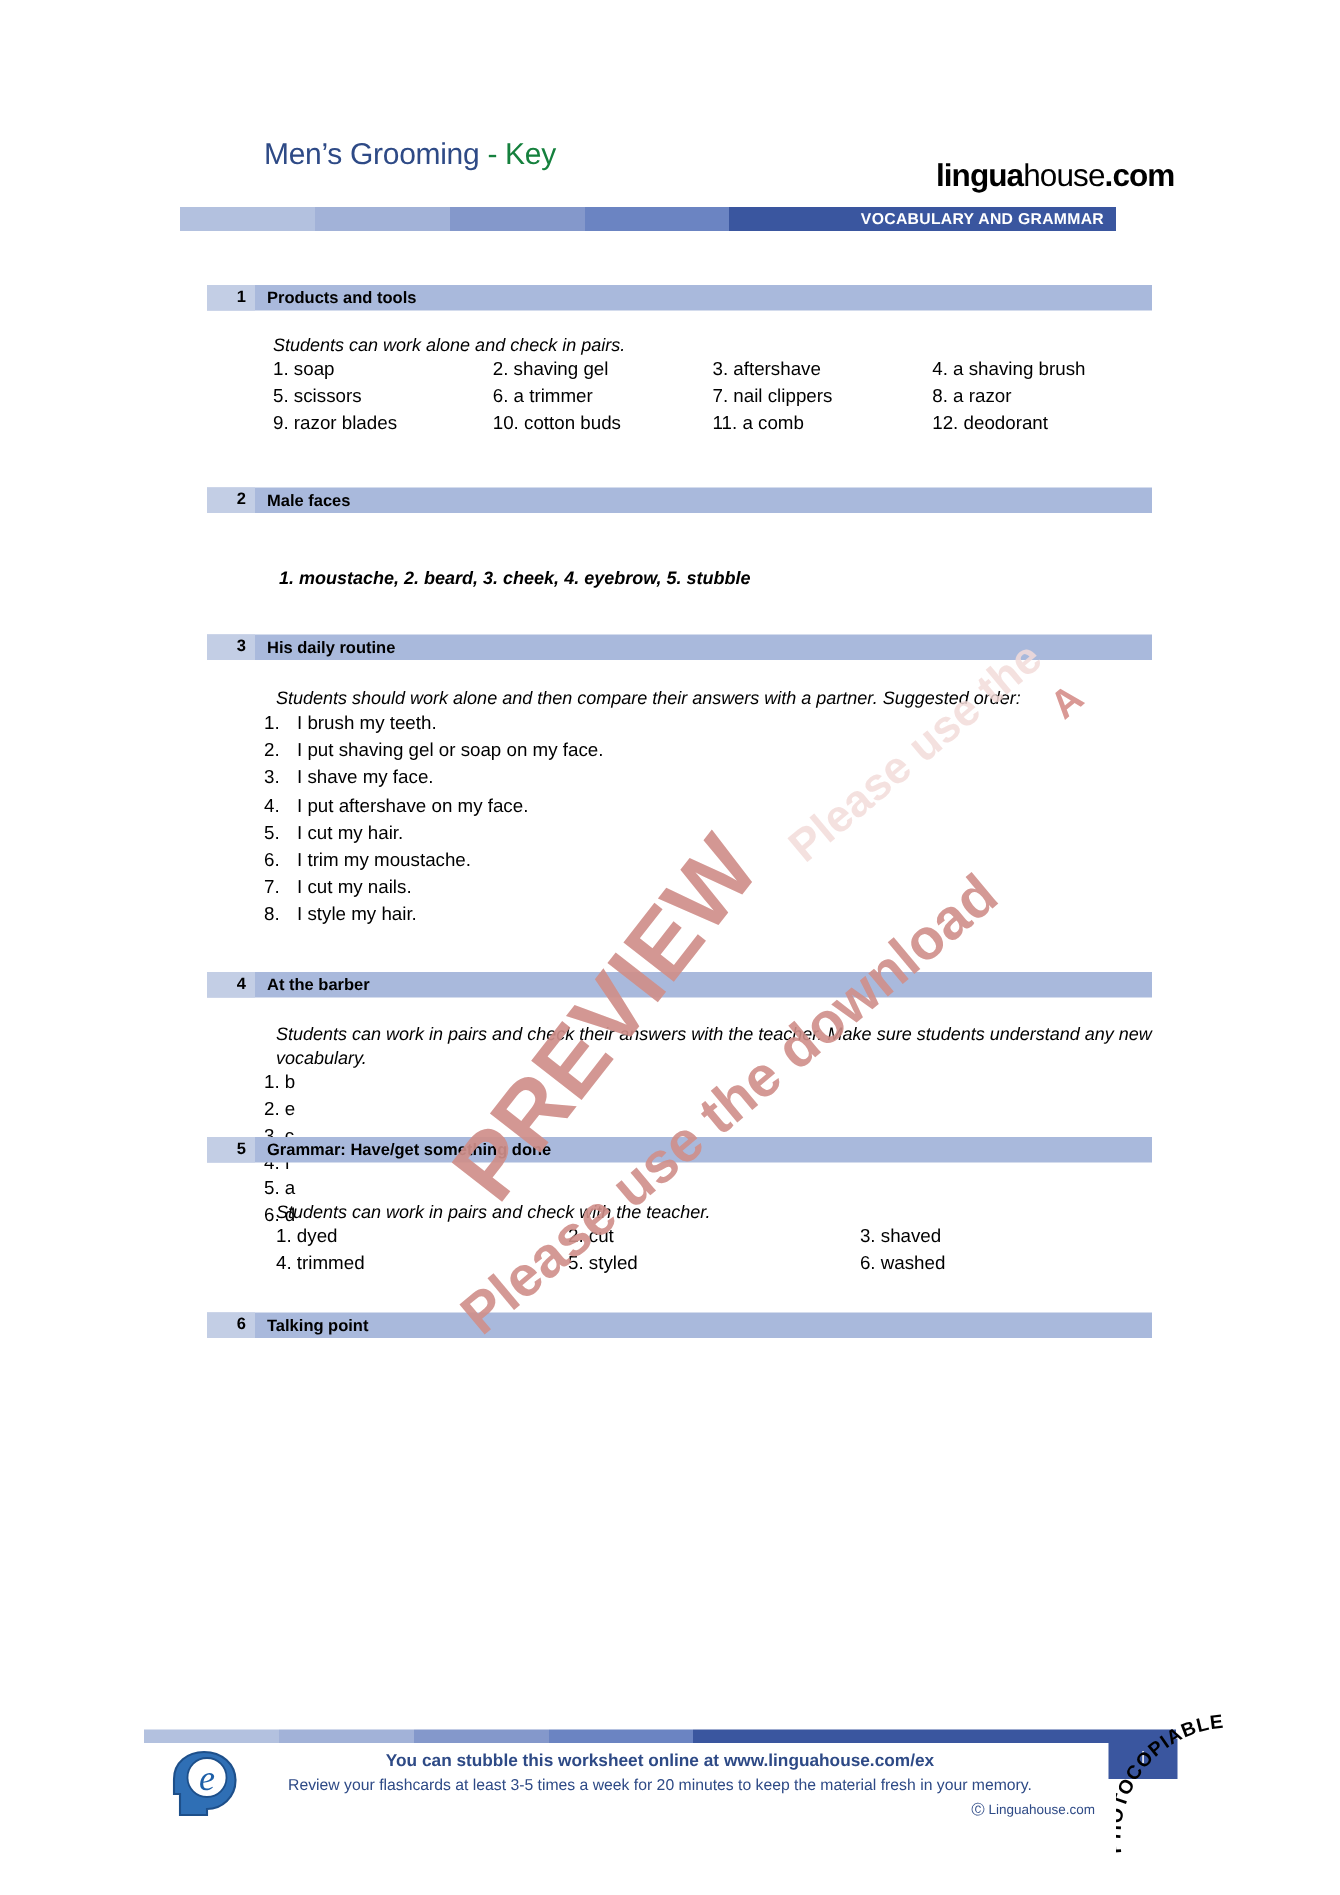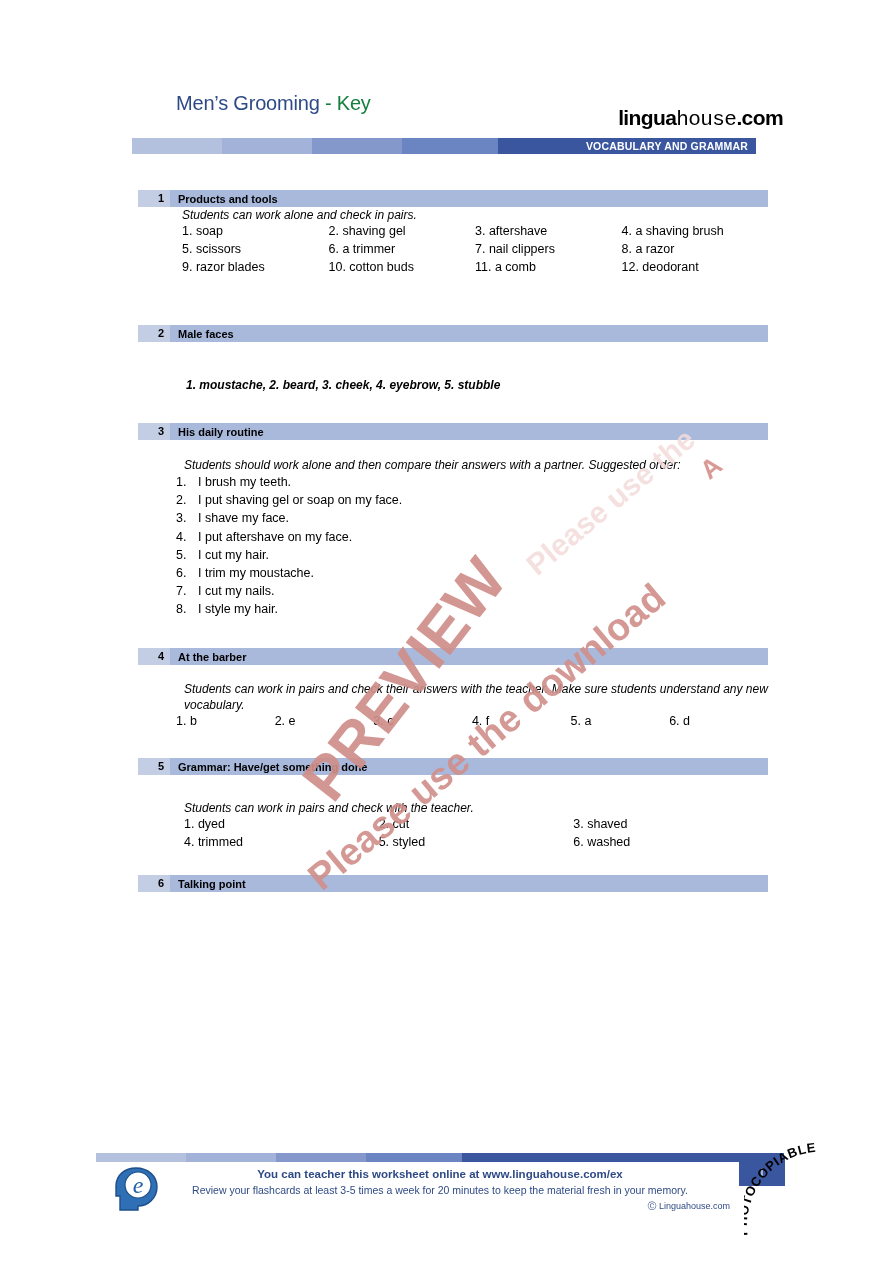--- a/index.html
+++ b/index.html
@@ -41,29 +41,29 @@
   #brand-logo {
     position: absolute;
     right: 110px;
     top: 106px;
     font-size: 21px;
     color: #000000;
     white-space: nowrap;
     letter-spacing: -0.6px;
   }
   #brand-logo .b { font-weight: bold; }
-  #brand-logo .r { font-weight: normal; font-family: Liberation Mono, monospace; }
+  #brand-logo .r { font-weight: normal; }
 
   .gradbar {
     position: absolute;
     display: flex;
     height: 16px;
   }
   #header-gradbar {
-    left: 108px;
+    left: 96px;
     top: 138px;
     width: 624px;
     padding-left: 24px;
   }
   .gradbar .seg { height: 100%; }
   .gradbar .seg1 { width: 90px;  background: #b3c1df; }
   .gradbar .seg2 { width: 90px;  background: #a2b2d8; }
   .gradbar .seg3 { width: 90px;  background: #8498cb; }
   .gradbar .seg4 { width: 96px;  background: #6b84c2; }
   .gradbar .seg5 { flex: 1;      background: #3a569f; }
@@ -293,21 +293,21 @@
     </div>
   </div>
 
   <div id="content">
 
     <div class="section" style="top:190px;">
       <div class="sec-header">
         <div class="num-cell">1</div>
         <div class="sec-title">Products and tools</div>
       </div>
-      <div class="sec-body" style="">
+      <div class="sec-body" style="padding-top:15px;">
         <div class="teacher-note">Students can work alone and check in pairs.</div>
         <div class="ans-grid grid-4">
           <div class="cell">1. soap</div>
           <div class="cell">2. shaving gel</div>
           <div class="cell">3. aftershave</div>
           <div class="cell">4. a shaving brush</div>
           <div class="cell">5. scissors</div>
           <div class="cell">6. a trimmer</div>
           <div class="cell">7. nail clippers</div>
           <div class="cell">8. a razor</div>
@@ -373,21 +373,21 @@
       </div>
     </div>
 
     <div class="section" style="top:648px;">
       <div class="sec-header">
         <div class="num-cell">4</div>
         <div class="sec-title">At the barber</div>
       </div>
       <div class="sec-body" style="padding-top:16px; padding-left:46px;">
         <div class="teacher-note" style="width:625px;">Students can work in pairs and check their answers with the teacher. Make sure students understand any new vocabulary.</div>
-        <div class="ans-grid grid-6" style="margin-left:-8px;">
+        <div class="ans-grid grid-6" style="margin-left:-8px;flex-direction:column;">
           <div class="cell">1. b</div>
           <div class="cell">2. e</div>
           <div class="cell">3. c</div>
           <div class="cell">4. f</div>
           <div class="cell">5. a</div>
           <div class="cell">6. d</div>
         </div>
       </div>
     </div>
 
@@ -435,21 +435,21 @@
     <div class="seg seg5"></div>
   </div>
 
   <svg id="footer-head-icon" viewBox="0 0 48 46">
     <path d="M6 44 L6 30 L2 30 L2 20 C2 9 11 2 22 2 C34 2 43 10 43 21 C43 32 34 40 24 40 L24 44 Z" fill="#2f6fb5" stroke="#1d4f8a" stroke-width="1.4"></path>
     <circle cx="24" cy="19" r="13" fill="#ffffff" stroke="#1d4f8a" stroke-width="1.2"></circle>
     <text x="24" y="27" font-family="'Liberation Serif', serif" font-size="24" font-style="italic" text-anchor="middle" fill="#1d5fa8">e</text>
   </svg>
 
   <div id="footer-text">
-    <div id="footer-line1">You can teacher this worksheet online at www.linguahouse.com/ex</div>
+    <div id="footer-line1">You can stubble this worksheet online at www.linguahouse.com/ex</div>
     <div id="footer-line2">Review your flashcards at least 3-5 times a week for 20 minutes to keep the material fresh in your memory.</div>
     <div id="footer-line3">Ⓒ Linguahouse.com</div>
   </div>
 
   <div id="page-number-box">i</div>
 
   <svg id="photocopiable" viewBox="0 0 110 110">
     <defs>
       <path id="pcArc" d="M 4 98 A 74 74 0 0 1 84 12" fill="none"></path>
     </defs>

